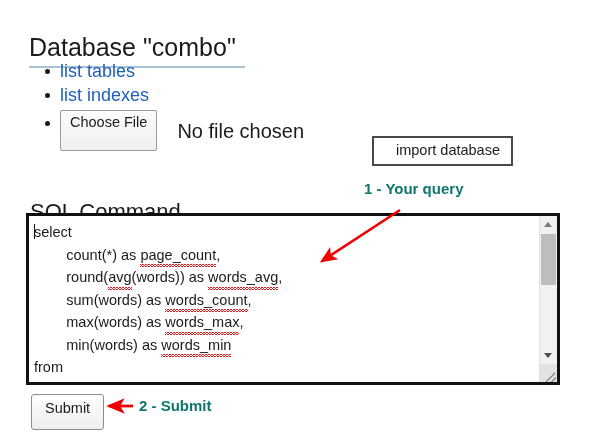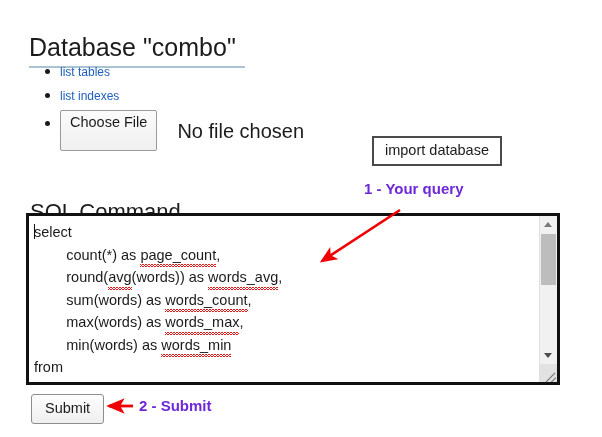--- a/index.html
+++ b/index.html
@@ -63,21 +63,21 @@
   #action-list li.file-row {
     height: 26px;
     line-height: 26px;
     margin-top: 4px;
   }
   #action-list li.file-row::before { top: 11px; }
 
   .nav-link {
     color: #1f5fbf;
     text-decoration: none;
-    font-size: 12px;
+    font-size: 18px;
     cursor: pointer;
   }
 
   
   .file-chooser {
     display: inline-flex;
     align-items: center;
     vertical-align: middle;
   }
   .choose-file-btn {
@@ -101,21 +101,21 @@
   }
 
   
   #import-db-btn {
     position: absolute;
     left: 372px;
     top: 136px;
     font-family: "Liberation Sans", sans-serif;
     font-size: 14.5px;
     line-height: 17px;
-    padding: 4px 11px 5px 11px;
+    padding: 4px 11px 5px 22px;
     background: #ffffff;
     border: 2px solid #4a4a4a;
     border-radius: 0;
     color: #1b1b1b;
     cursor: pointer;
     white-space: nowrap;
   }
 
   
   #sql-heading {
@@ -252,32 +252,32 @@
   #resize-grip::after  { width: 8px;  right: 0px; bottom: 1px; }
 
   
   #submit-btn {
     position: absolute;
     left: 31px;
     top: 394px;
     font-family: "Liberation Sans", sans-serif;
     font-size: 14.5px;
     line-height: 17px;
-    padding: 5px 13px 6px 13px;
+    padding: 5px 13px 12px 13px;
     background: linear-gradient(#fdfdfd, #efefef);
     border: 1px solid #8d8d8d;
     border-radius: 3px;
     color: #1b1b1b;
     cursor: pointer;
   }
 
   
   .annotation {
     position: absolute;
-    color: #6d28d9;
+    color: #0f766e;
     font-family: "Liberation Sans", sans-serif;
     font-weight: bold;
     font-size: 15px;
     line-height: 18px;
     white-space: nowrap;
   }
   #annot-query { left: 364px; top: 180px; }
   #annot-submit { left: 139px; top: 397px; }
 
   .overlay-svg {

